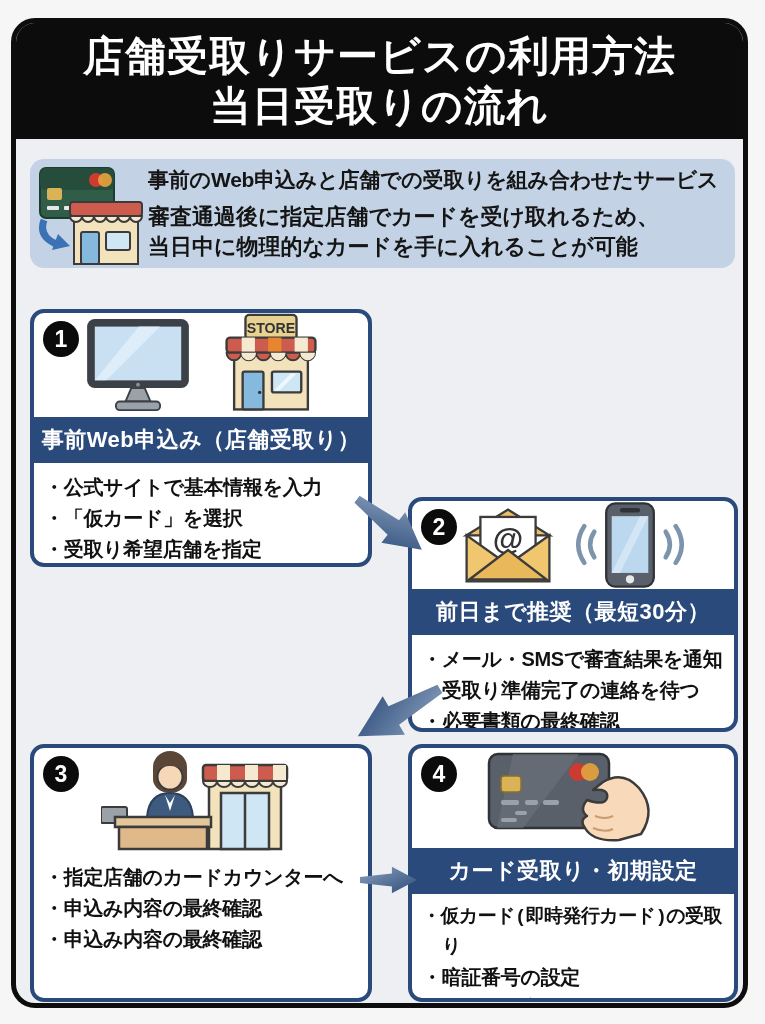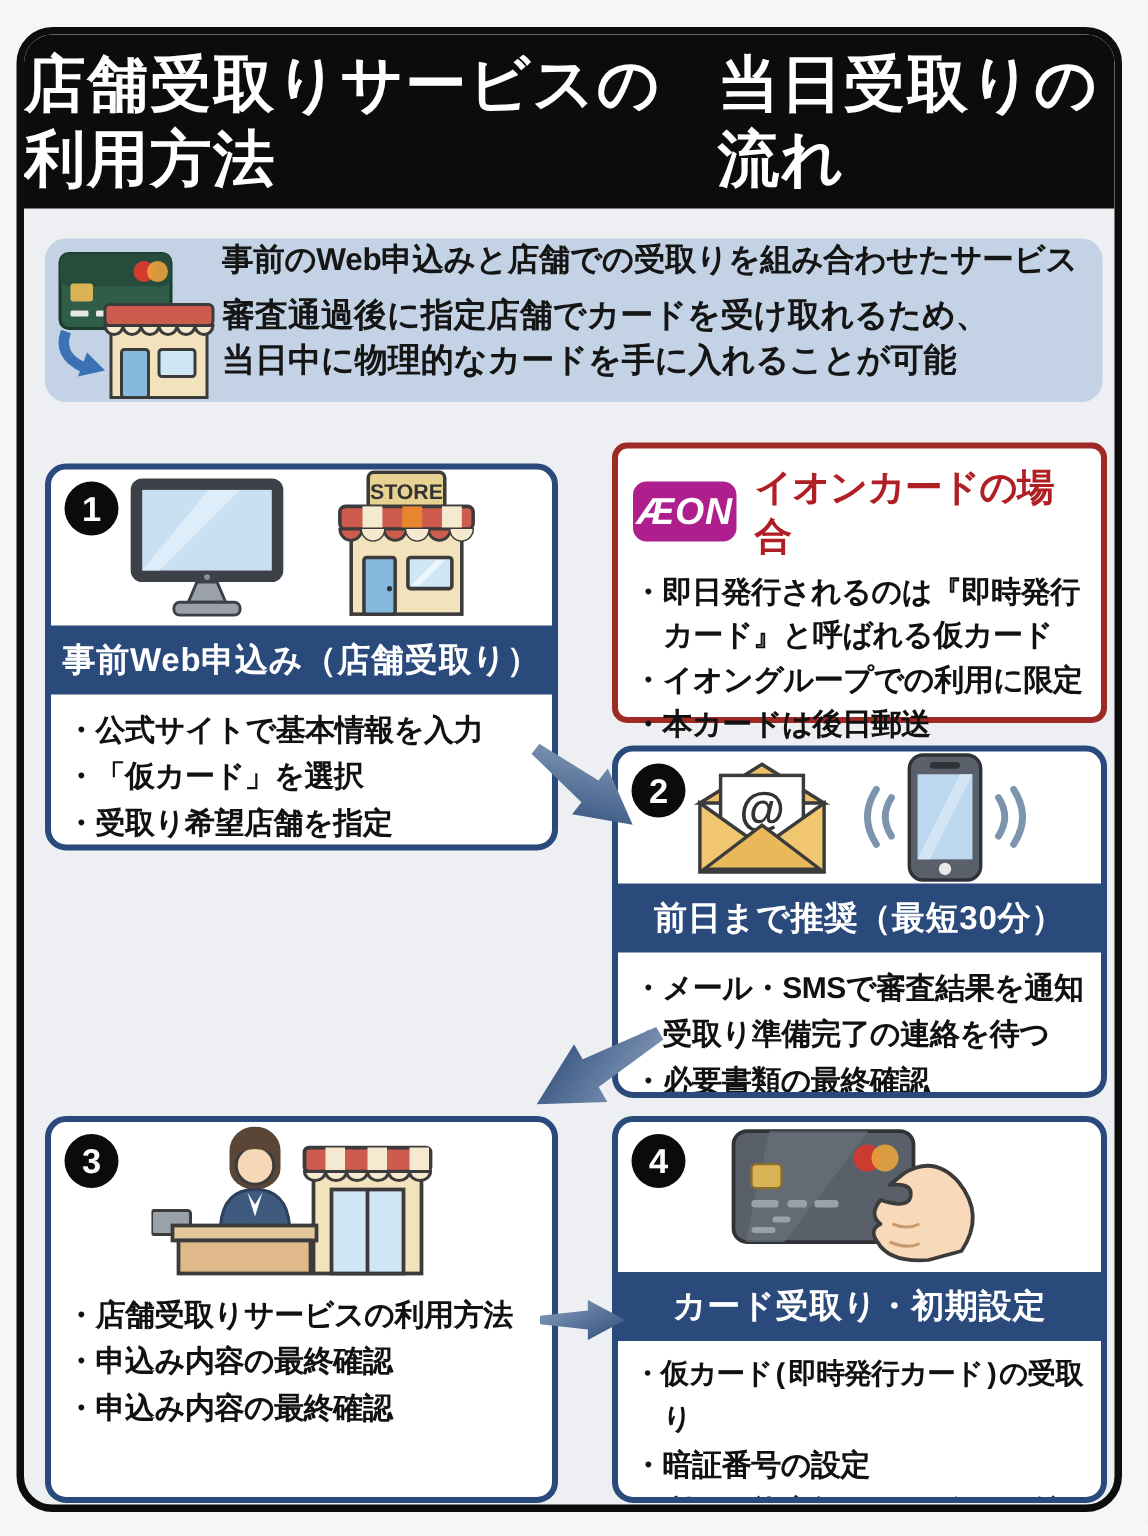--- a/index.html
+++ b/index.html
@@ -8,30 +8,30 @@
     font-family:"Liberation Sans","DejaVu Sans",sans-serif;
     -webkit-font-smoothing:antialiased;position:relative;overflow:hidden;
   }
   .panel{
     position:absolute;left:11px;top:18px;width:737px;height:990px;
     border:5px solid #0d0d0d;border-radius:24px;background:#edeff2;
     box-sizing:border-box;overflow:hidden;
   }
   .title-bar{
     background:#0c0c0c;color:#fff;height:116px;
-    display:flex;align-items:center;justify-content:center;
+    display:flex;flex-direction:column;align-items:center;justify-content:center;
     font-weight:800;font-size:41px;line-height:1.22;letter-spacing:1px;
   }
   .content{position:relative;height:864px;}
 
   
   .intro{
     position:absolute;left:14px;top:20px;width:705px;height:109px;
     background:#c3d3e5;border-radius:14px;box-sizing:border-box;
-    display:flex;align-items:flex-start;
+    display:flex;align-items:center;
   }
   .intro-icon{flex:0 0 118px;display:flex;align-items:center;justify-content:center;}
   .intro-text{flex:1;color:#151515;font-weight:800;padding-right:8px;}
   .intro-text .l1{font-size:21px;letter-spacing:-0.2px;margin:0 0 8px 0;}
   .intro-text .l2,.intro-text .l3{font-size:22px;margin:0;line-height:1.35;}
 
   
   .step-box{
     position:absolute;background:#fff;border:4px solid #2b4a7c;border-radius:14px;
     box-sizing:border-box;display:flex;flex-direction:column;overflow:hidden;
@@ -151,31 +151,20 @@
         </svg>
       </div>
       <div class="banner">事前Web申込み（店舗受取り）</div>
       <ul class="bullets">
         <li>・公式サイトで基本情報を入力</li>
         <li>・「仮カード」を選択</li>
         <li>・受取り希望店舗を指定</li>
       </ul>
     </section>
 
-    <aside class="aeon">
-      <div class="aeon-head">
-        <span class="aeon-logo">ÆON</span>
-        <span class="aeon-title">イオンカードの場合</span>
-      </div>
-      <ul class="bullets">
-        <li>・即日発行されるのは『即時発行カード』と呼ばれる仮カード</li>
-        <li>・イオングループでの利用に限定</li>
-        <li>・本カードは後日郵送</li>
-      </ul>
-    </aside>
 
     <section class="step-box box2">
       <span class="badge">2</span>
       <div class="icon-area">
         <svg width="92" height="80" viewBox="0 0 100 85">
           <polygon points="5,32 50,4 95,32" fill="#edbf66" stroke="#3b3b3b" stroke-width="2.5"></polygon>
           <rect x="20" y="12" width="60" height="48" fill="#fff" stroke="#3b3b3b" stroke-width="2.5"></rect>
           <text x="50" y="48" text-anchor="middle" font-size="34" font-weight="bold" fill="#333">@</text>
           <polygon points="5,32 50,64 95,32 95,82 5,82" fill="#f0c76f" stroke="#3b3b3b" stroke-width="2.5"></polygon>
           <polygon points="8,80 50,48 92,80" fill="#e8b85a" stroke="#3b3b3b" stroke-width="2.5"></polygon>
@@ -216,21 +205,21 @@
           <circle cx="69" cy="26" r="12.5" fill="#f6d7b8" stroke="#3b3b3b" stroke-width="2"></circle>
           <path d="M54,20 q15,-10 30,0 l0,-4 a15,13 0 0 0 -30 0 z" fill="#5a4636"></path>
           <path d="M46,66 q2,-24 23,-24 q21,0 23,24 z" fill="#3e5a7e" stroke="#2c405c" stroke-width="2"></path>
           <polygon points="64,44 69,52 74,44 69,60" fill="#fff"></polygon>
           <rect x="24,56" y="56" width="26" height="16" rx="2" fill="#9aa1a9" stroke="#3b3b3b" stroke-width="2"></rect>
           <rect x="14" y="66" width="96" height="10" fill="#e3c79a" stroke="#3b3b3b" stroke-width="2.5"></rect>
           <rect x="18" y="76" width="88" height="22" fill="#dfb98a" stroke="#3b3b3b" stroke-width="2.5"></rect>
         </svg>
       </div>
       <ul class="bullets">
-        <li>・店舗受取りサービスの利用方法</li>
+        <li>・指定店舗のカードカウンターへ</li>
         <li>・申込み内容の最終確認</li>
         <li>・申込み内容の最終確認</li>
       </ul>
     </section>
 
     <section class="step-box box4">
       <span class="badge">4</span>
       <div class="icon-area">
         <svg width="180" height="100" viewBox="0 0 180 100">
           <rect x="6" y="6" width="120" height="74" rx="9" fill="#596069" stroke="#2f3338" stroke-width="2.5"></rect>

